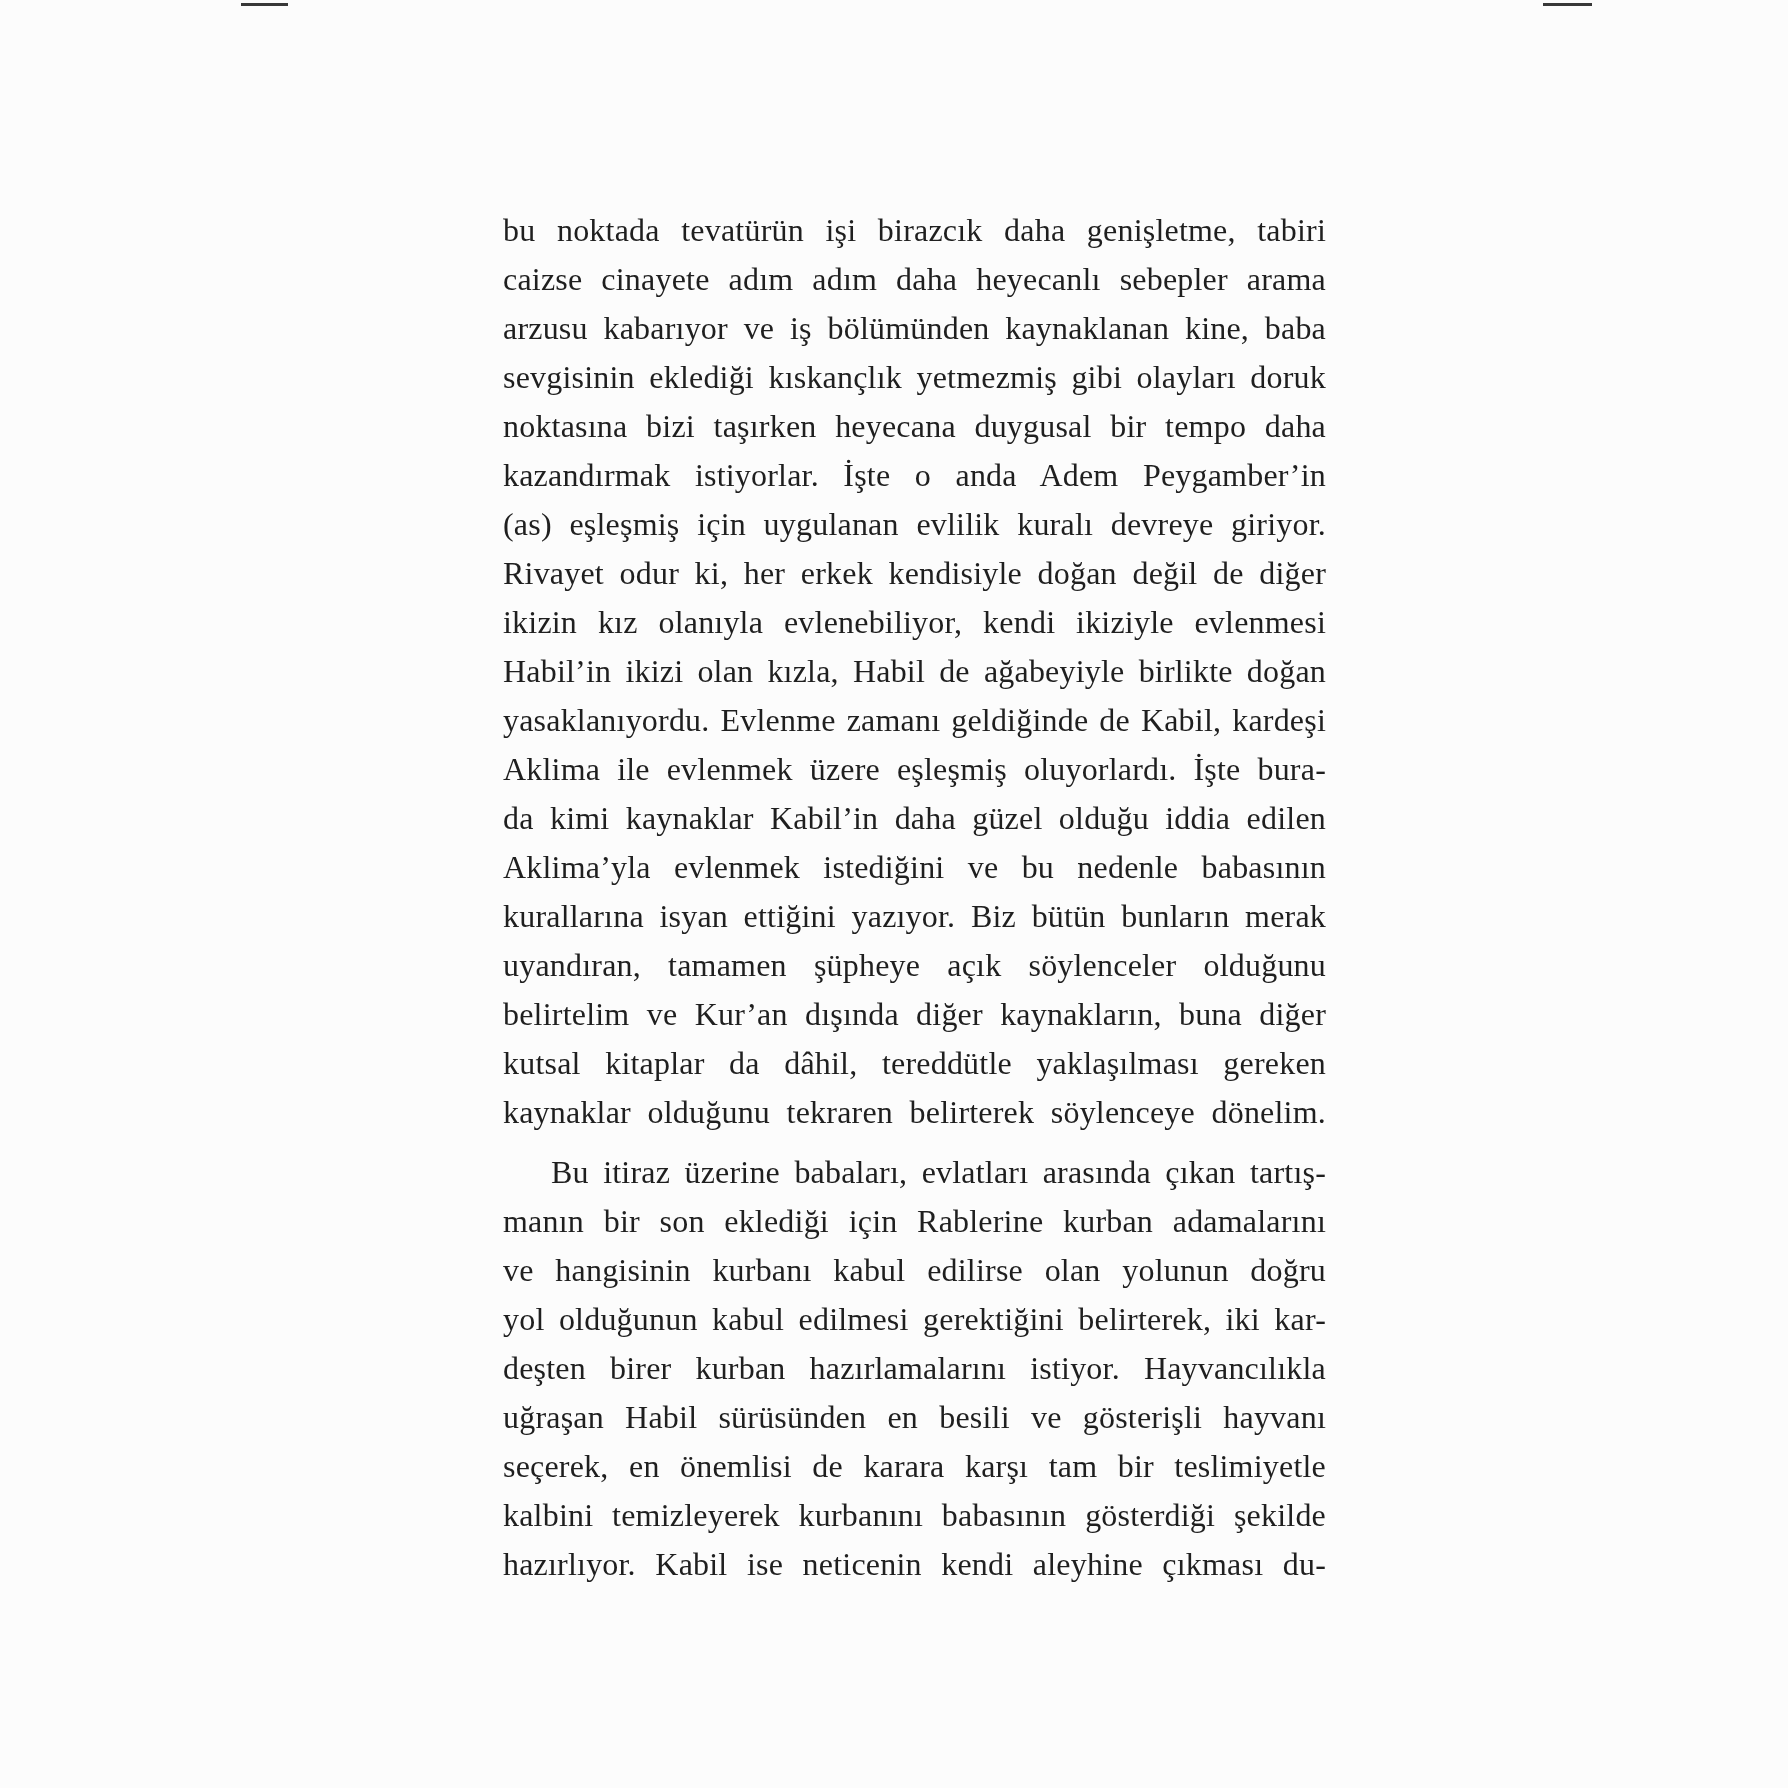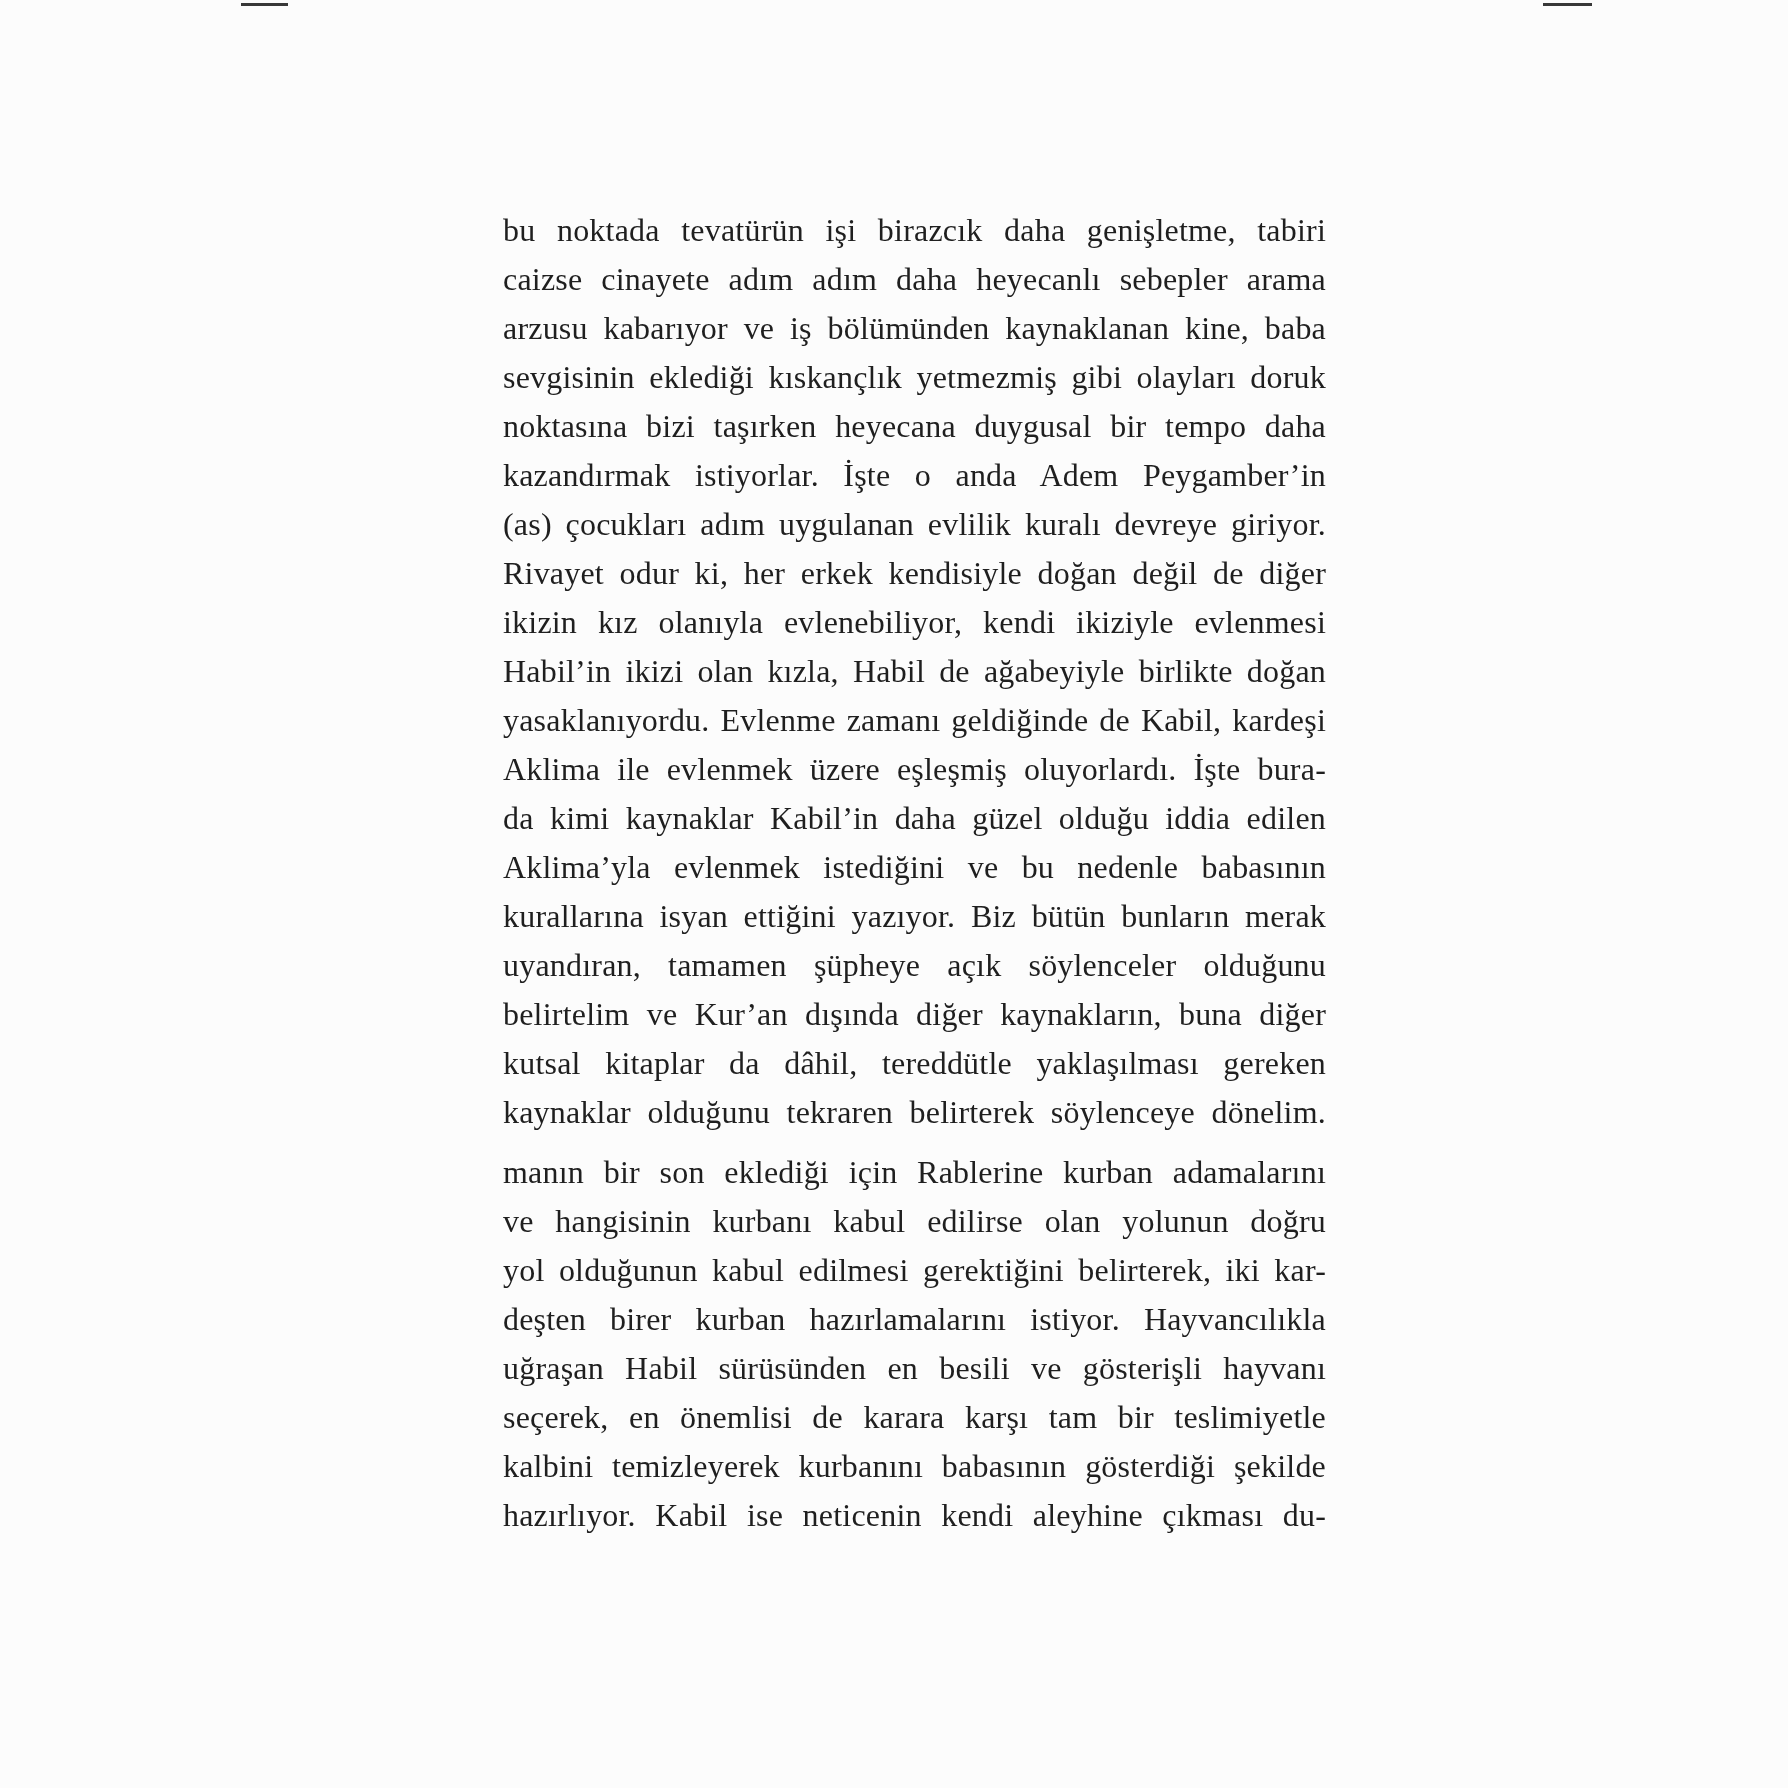--- a/index.html
+++ b/index.html
@@ -56,35 +56,36 @@
   <div class="crop-mark left" style="background: rgb(56, 56, 56);"></div>
   <div class="crop-mark right" style="background: rgb(56, 56, 56);"></div>
   <div class="text-block" style="color: rgb(31, 31, 31);">
       <div class="paragraph">
         <div class="line">bu noktada tevatürün işi birazcık daha genişletme, tabiri</div>
         <div class="line">caizse cinayete adım adım daha heyecanlı sebepler arama</div>
         <div class="line">arzusu kabarıyor ve iş bölümünden kaynaklanan kine, baba</div>
         <div class="line">sevgisinin eklediği kıskançlık yetmezmiş gibi olayları doruk</div>
         <div class="line">noktasına bizi taşırken heyecana duygusal bir tempo daha</div>
         <div class="line">kazandırmak istiyorlar. İşte o anda Adem Peygamber’in</div>
-        <div class="line">(as) çocukları adım uygulanan evlilik kuralı devreye giriyor.</div>
+        <div class="line">(as) eşleşmiş için uygulanan evlilik kuralı devreye giriyor.</div>
         <div class="line">Rivayet odur ki, her erkek kendisiyle doğan değil de diğer</div>
         <div class="line">ikizin kız olanıyla evlenebiliyor, kendi ikiziyle evlenmesi</div>
         <div class="line">Habil’in ikizi olan kızla, Habil de ağabeyiyle birlikte doğan</div>
         <div class="line">yasaklanıyordu. Evlenme zamanı geldiğinde de Kabil, kardeşi</div>
         <div class="line">Aklima ile evlenmek üzere eşleşmiş oluyorlardı. İşte bura-</div>
         <div class="line">da kimi kaynaklar Kabil’in daha güzel olduğu iddia edilen</div>
         <div class="line">Aklima’yla evlenmek istediğini ve bu nedenle babasının</div>
         <div class="line">kurallarına isyan ettiğini yazıyor. Biz bütün bunların merak</div>
         <div class="line">uyandıran, tamamen şüpheye açık söylenceler olduğunu</div>
         <div class="line">belirtelim ve Kur’an dışında diğer kaynakların, buna diğer</div>
         <div class="line">kutsal kitaplar da dâhil, tereddütle yaklaşılması gereken</div>
         <div class="line">kaynaklar olduğunu tekraren belirterek söylenceye dönelim.</div>
       </div>
       <div class="paragraph">
+        <div class="line indent">Bu itiraz üzerine babaları, evlatları arasında çıkan tartış-</div>
         <div class="line">manın bir son eklediği için Rablerine kurban adamalarını</div>
         <div class="line">ve hangisinin kurbanı kabul edilirse olan yolunun doğru</div>
         <div class="line">yol olduğunun kabul edilmesi gerektiğini belirterek, iki kar-</div>
         <div class="line">deşten birer kurban hazırlamalarını istiyor. Hayvancılıkla</div>
         <div class="line">uğraşan Habil sürüsünden en besili ve gösterişli hayvanı</div>
         <div class="line">seçerek, en önemlisi de karara karşı tam bir teslimiyetle</div>
         <div class="line">kalbini temizleyerek kurbanını babasının gösterdiği şekilde</div>
         <div class="line">hazırlıyor. Kabil ise neticenin kendi aleyhine çıkması du-</div>
       </div>
     </div>

